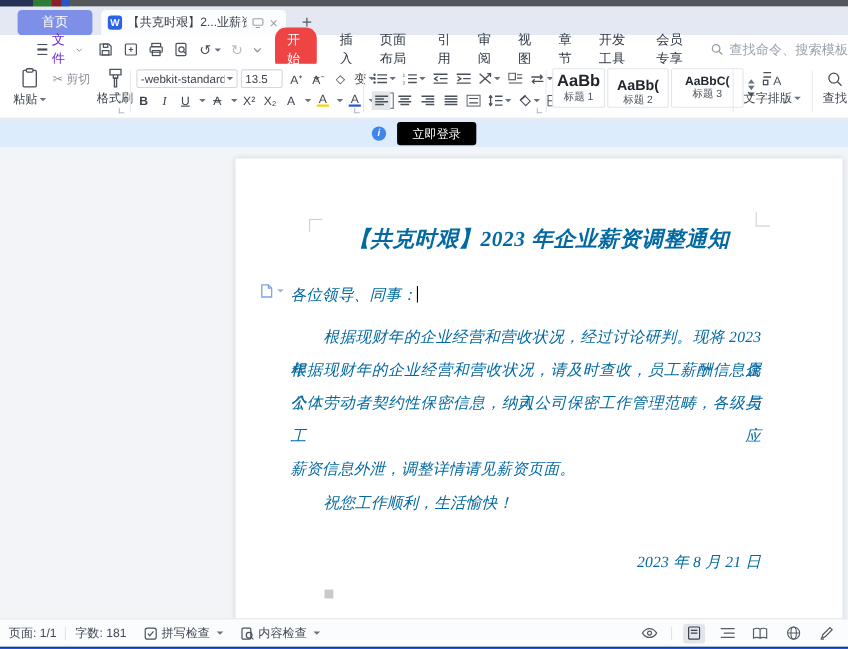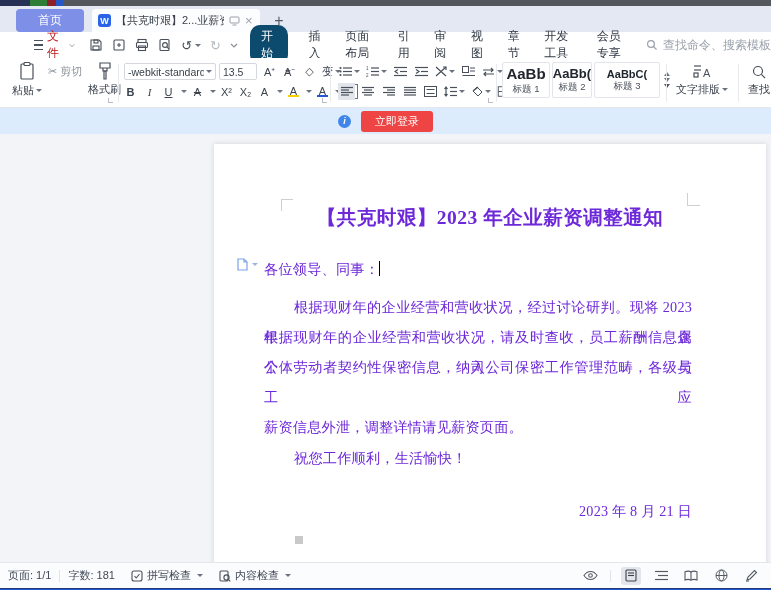--- a/index.html
+++ b/index.html
@@ -19,28 +19,28 @@
     display:flex; align-items:center; padding:0 6px; gap:5px; }
   .w-icon { width:13px; height:13px; background:#2b63e8; border-radius:3px; color:#fff; font-size:9px; font-weight:bold;
     display:flex; align-items:center; justify-content:center; flex:0 0 auto; }
   .doc-tab-title { font-size:11px; color:#3a414b; white-space:nowrap; overflow:hidden; max-width:108px; }
   .tab-mini { color:#9aa1ab; font-size:11px; line-height:1; }
   .new-tab { position:absolute; left:268px; top:3px; width:22px; height:23px; color:#555b63; font-size:16px;
     display:flex; align-items:center; justify-content:center; }
 
   
   .menu-bar { position:absolute; left:0; top:32px; width:771px; height:26px; background:#fff; display:flex; align-items:center; }
-  .menu-left { display:flex; align-items:center; gap:4px; margin-left:34px; font-size:12px; color:#b91c1c; }
+  .menu-left { display:flex; align-items:center; gap:4px; margin-left:34px; font-size:12px; color:#6d28d9; }
   .hamburger { width:12px; height:10px; display:flex; flex-direction:column; justify-content:space-between; }
   .hamburger i { display:block; height:1.4px; background:#49505a; }
   .qat { display:flex; align-items:center; gap:9px; margin-left:14px; color:#49505a; }
   .qat .gi { font-size:13px; line-height:1; color:#49505a; }
   .qat .disabled { color:#b6bcc4; }
   .ribbon-tabs { display:flex; align-items:center; gap:21px; margin-left:12px; font-size:12px; color:#303a45; }
-  .pill { background:#0c4a6e; color:#fff; border-radius:10px; padding:3px 11px; font-size:12px; }
+  .pill { background:#ef4444; color:#fff; border-radius:10px; padding:3px 11px; font-size:12px; }
   .menu-search { display:flex; align-items:center; gap:5px; margin-left:18px; color:#9aa1ac; font-size:12px; white-space:nowrap; }
 
   
   .ribbon { position:absolute; left:0; top:58px; width:771px; height:50px; background:#fff; border-bottom:1px solid #e3e6ea; overflow:hidden; }
   .grp-sep { position:absolute; top:6px; width:1px; height:38px; background:#e8eaee; }
   .launcher { position:absolute; width:5px; height:5px; border-left:1px solid #b9bec6; border-bottom:1px solid #b9bec6; }
   .rb { position:absolute; display:flex; align-items:center; color:#444c56; }
   .rb-lbl { font-size:11px; color:#3c434d; }
   .cell { min-width:17px; height:17px; display:flex; align-items:center; justify-content:center; font-size:11px; color:#3c434d; padding:0 1px; }
   .combo { border:1px solid #d4d8dd; border-radius:2px; height:17px; display:flex; align-items:center; font-size:10.5px; color:#3b424c; padding:0 3px; justify-content:space-between; background:#fff; }
@@ -54,28 +54,28 @@
   .tri-up { width:0;height:0;border-left:3px solid transparent;border-right:3px solid transparent;border-bottom:4px solid #6a7280; }
   .tri-dn { width:0;height:0;border-left:3px solid transparent;border-right:3px solid transparent;border-top:4px solid #6a7280; }
 
   svg.ic { display:block; }
 
   
   .notice { position:absolute; left:0; top:108px; width:771px; height:26px; background:#ddecfc; display:flex; align-items:center; justify-content:center; gap:10px; }
   .info-ic { width:13px; height:13px; border-radius:50%; background:#3f86e8; color:#fff; font-size:9px; font-style:italic; font-weight:bold;
     display:flex; align-items:center; justify-content:center; }
   .notice-text { font-size:12px; color:#35404d; }
-  .login-btn { background:#ef4444; color:#fff; font-size:11px; border:none; border-radius:3px; padding:3px 14px; }
+  .login-btn { background:#000000; color:#fff; font-size:11px; border:none; border-radius:3px; padding:3px 14px; }
 
   
   .canvas { position:absolute; left:0; top:134px; width:771px; height:428px; background:#f2f4f7; overflow:hidden; }
   .page { position:absolute; left:214px; top:10px; width:552px; height:520px; background:#fff; box-shadow:0 0 5px rgba(40,50,70,.16); }
   .mark-l { position:absolute; left:67px; top:55px; width:12px; height:12px; border-left:1px solid #ccd0d5; border-top:1px solid #ccd0d5; }
   .mark-r { position:absolute; left:473px; top:49px; width:13px; height:13px; border-left:1px solid #ccd0d5; border-bottom:1px solid #ccd0d5; }
-  .doc-serif { font-family:"Liberation Serif", serif; color:#6d28d9; }
+  .doc-serif { font-family:"Liberation Serif", serif; color:#0369a1;font-style:italic; }
   .doc-title { position:absolute; left:0; top:60px; width:100%; text-align:center; font-size:19.5px; font-weight:bold; letter-spacing:.5px; }
   .margin-ic { position:absolute; left:22px; top:114px; display:flex; align-items:center; gap:2px; }
   .doc-line { position:absolute; left:50px; width:428px; height:30px; line-height:30px; font-size:14.2px; letter-spacing:.2px; white-space:nowrap; }
   .just { text-align:justify; text-align-last:justify; white-space:normal; }
   .caret { display:inline-block; width:1px; height:15px; background:#000; vertical-align:-2px; }
   .date-line { text-align:right; white-space:nowrap; }
   .anchor-sq { position:absolute; left:81px; top:392px; width:8px; height:8px; background:#c9c9c9; }
 
   
   .status-bar { position:absolute; left:0; top:562px; width:771px; height:26px; background:#fbfcfd; border-top:1px solid #e4e6e9;
@@ -411,21 +411,21 @@
       </span>
     </div>
     <span class="grp-sep" style="left:496px;"></span>
     <span class="launcher" style="left:488px; top:40px;"></span>
 
     <div class="rb" style="left:502px; top:4px; gap:2px;">
       <div class="style-card" style="width:48px;">
         <span class="samp" style="font-size:15px;font-weight:bold;">AaBb</span>
         <span class="nm">标题 1</span>
       </div>
-      <div class="style-card" style="width:40px;">
+      <div class="style-card" style="width:56px;justify-content:flex-end;">
         <span class="samp" style="font-size:13px;font-weight:bold;">AaBb(</span>
         <span class="nm">标题 2</span>
       </div>
       <div class="style-card" style="width:66px;align-items:center;">
         <span class="samp" style="font-size:11px;font-weight:bold;">AaBbC(</span>
         <span class="nm">标题 3</span>
       </div>
       <div class="arrow-col" style="margin-left:2px;">
         <span class="tri-up"></span>
         <span class="tri-dn"></span>

